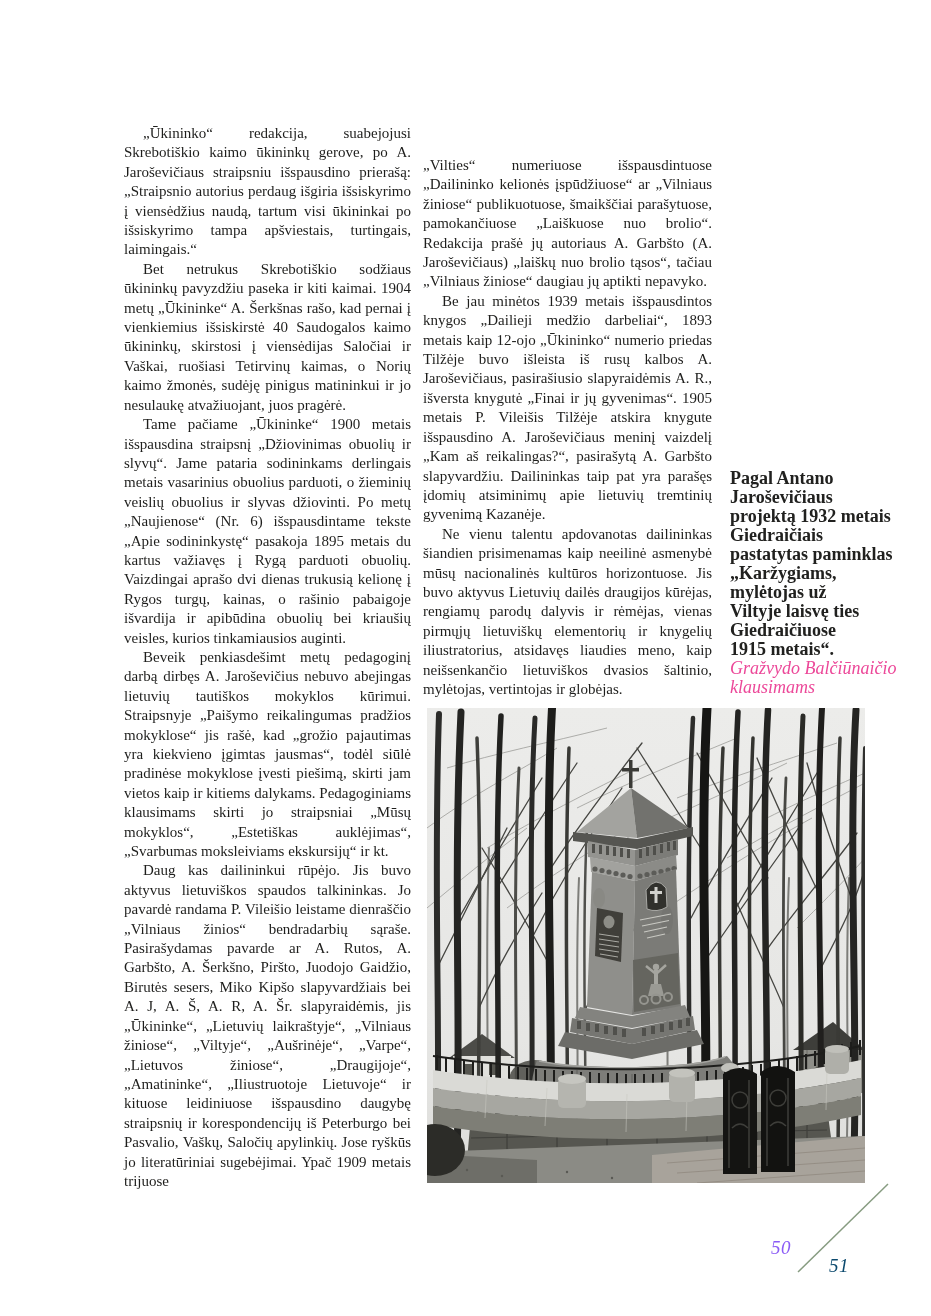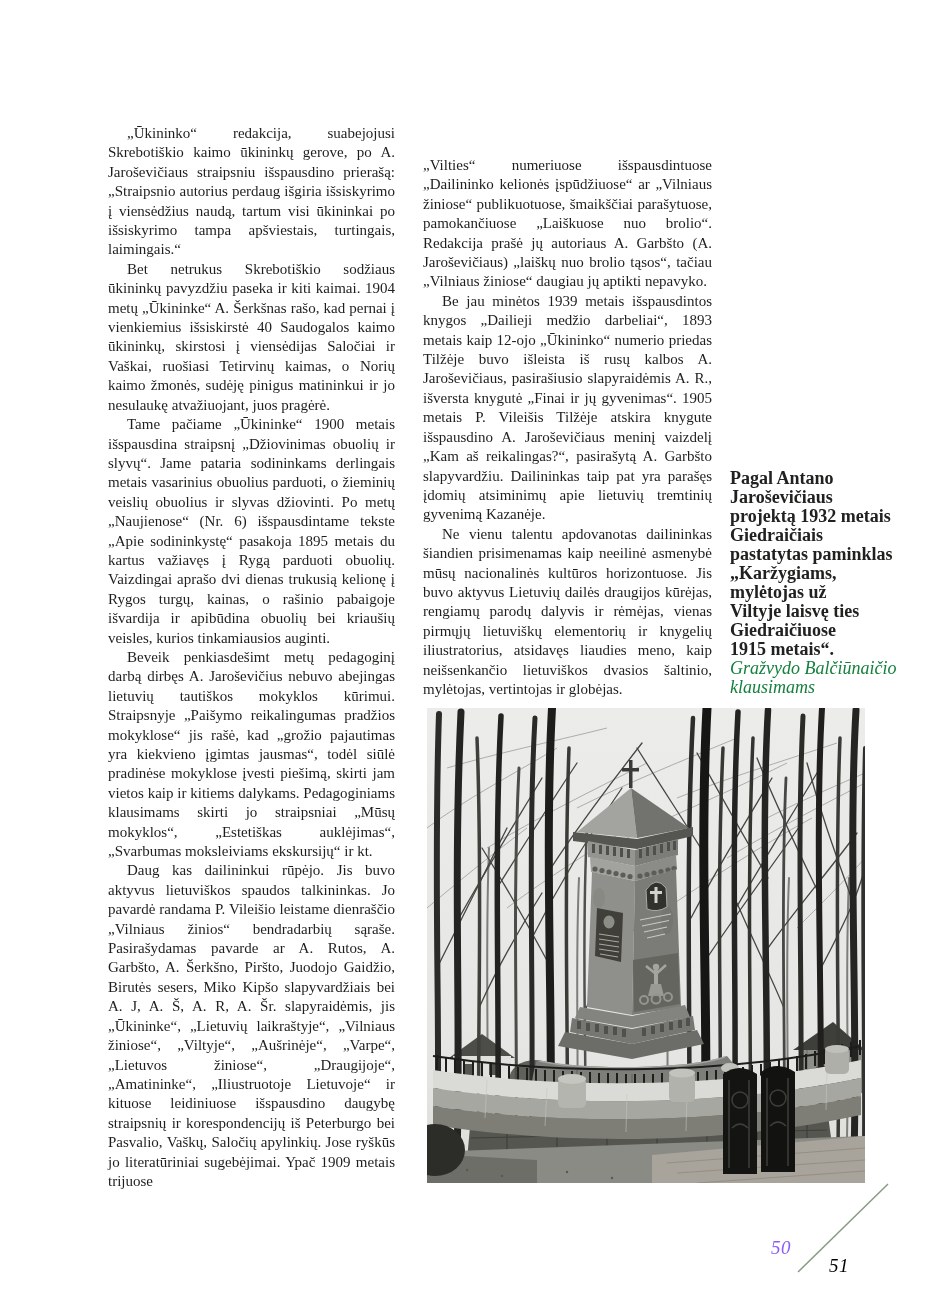--- a/index.html
+++ b/index.html
@@ -3,25 +3,25 @@
 <meta charset="utf-8">
 <style>
   html,body{margin:0;padding:0;}
   body{
     width:931px;height:1316px;position:relative;background:#ffffff;
     font-family:"Liberation Serif", serif;color:#1e1e1c;overflow:hidden;
   }
   .text-col{position:absolute;top:124px;text-align:justify;font-size:15px;line-height:19.4px;}
   .text-col p{margin:0;text-indent:19px;}
   .text-col p.no-indent{text-indent:0;margin-top:32px;}
-  #col-left{left:108px;width:287px;}
+  #col-left{left:124px;width:287px;}
   #col-right{left:423px;width:289px;}
   .caption{position:absolute;left:730px;top:469px;width:190px;font-size:18px;line-height:19px;}
   .caption .cap-line{font-weight:bold;color:#21211f;}
-  .caption .credit-line{font-style:italic;font-weight:normal;color:#15803d;}
+  .caption .credit-line{font-style:italic;font-weight:normal;color:#ec4899;}
   .photo{position:absolute;left:427px;top:708px;width:438px;height:475px;}
   .photo svg{display:block;width:100%;height:100%;}
   .folio-num{position:absolute;font-style:italic;font-size:19px;letter-spacing:0.5px;}
   #folio-left{left:771px;top:1237px;}
   #folio-right{left:829px;top:1255px;}
   .folio-rule{position:absolute;left:758px;top:1174px;width:140px;height:110px;}
 </style>
 </head>
 <body>
 
@@ -311,15 +311,15 @@
       </g>
 
       <ellipse cx="8" cy="442" rx="30" ry="26" fill="#2c2c28"></ellipse>
     </svg>
   </div>
 
   <svg class="folio-rule" viewBox="0 0 140 110">
     <line x1="40" y1="98" x2="130" y2="10" stroke="#879c81" stroke-width="1.5"></line>
   </svg>
   <span class="folio-num" id="folio-left" style="color:#8b5cf6;">50</span>
-  <span class="folio-num" id="folio-right" style="color:#000000;">51</span>
+  <span class="folio-num" id="folio-right" style="color:#0c4a6e;">51</span>
 
 </div>
 
 </body></html>

